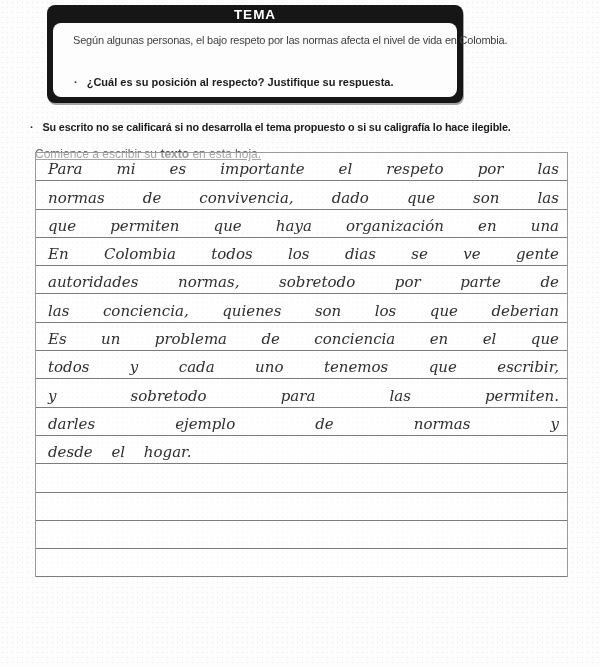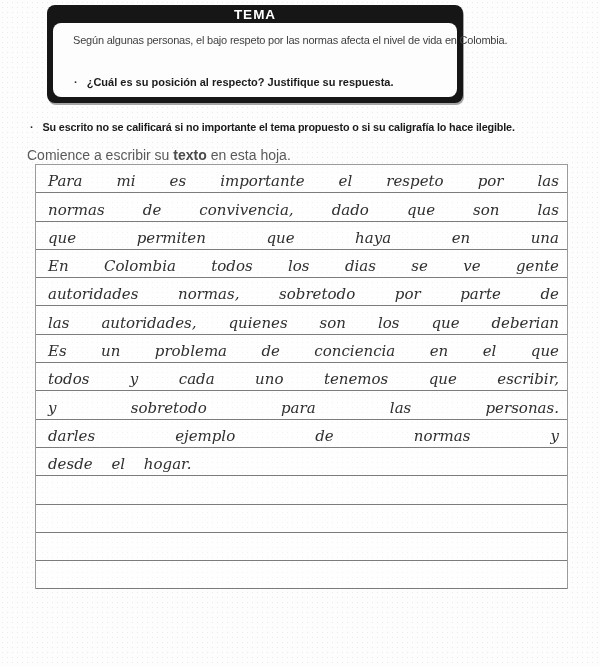--- a/index.html
+++ b/index.html
@@ -40,28 +40,28 @@
   .bullet{ font-weight:bold; color:#2a2a2a; }
 
   
   .warning{
     position:absolute; left:30px; top:121px;
     display:flex; align-items:baseline; gap:9px;
     font-size:10.8px; font-weight:bold; letter-spacing:-0.15px;
     color:#1b1b1b; white-space:nowrap;
   }
   .start-line{
-    position:absolute; left:27px; top:147px;
-    font-size:14px; color:#5a5a5a; white-space:nowrap;
+    position:absolute; left:35px; top:147px;
+    font-size:12px; color:#5a5a5a; white-space:nowrap;text-decoration:underline;
   }
   .start-line .b{ font-weight:bold; color:#4a4a4a; }
 
   
   .essay{
-    position:absolute; left:35px; top:164px; width:533px;
+    position:absolute; left:35px; top:152px; width:533px;
     border:1px solid #9b9b9b; border-bottom:none;
     background:rgba(255,255,255,0.45);
   }
   .row{
     height:28.3px;
     border-bottom:1px solid #7c7c7c;
     display:flex; align-items:flex-end;
     padding:0 8px 2px 12px;
     font-family:"DejaVu Serif", serif; font-style:italic;
     font-size:15px; color:#2f2f2f;
@@ -79,21 +79,21 @@
     <div class="tema-prompt">Según algunas personas, el bajo respeto por las normas afecta el nivel de vida en Colombia.</div>
     <div class="tema-question">
       <span class="bullet">·</span>
       <span>¿Cuál es su posición al respecto? Justifique su respuesta.</span>
     </div>
   </div>
 </div>
 
 <div class="warning">
   <span class="bullet">·</span>
-  <span>Su escrito no se calificará si no importante el tema propuesto o si su caligrafía lo hace ilegible.</span>
+  <span>Su escrito no se calificará si no desarrolla el tema propuesto o si su caligrafía lo hace ilegible.</span>
 </div>
 
 <div class="start-line">
   <span>Comience a escribir su</span>
   <span class="b">texto</span>
   <span>en esta hoja.</span>
 </div>
 
 <div class="essay">
     <div class="row justified">
@@ -113,20 +113,21 @@
       <span>dado</span>
       <span>que</span>
       <span>son</span>
       <span>las</span>
     </div>
     <div class="row justified">
       <span>que</span>
       <span>permiten</span>
       <span>que</span>
       <span>haya</span>
+      <span>organización</span>
       <span>en</span>
       <span>una</span>
     </div>
     <div class="row justified">
       <span>En</span>
       <span>Colombia</span>
       <span>todos</span>
       <span>los</span>
       <span>dias</span>
       <span>se</span>
@@ -136,21 +137,21 @@
     <div class="row justified">
       <span>autoridades</span>
       <span>normas,</span>
       <span>sobretodo</span>
       <span>por</span>
       <span>parte</span>
       <span>de</span>
     </div>
     <div class="row justified">
       <span>las</span>
-      <span>autoridades,</span>
+      <span>conciencia,</span>
       <span>quienes</span>
       <span>son</span>
       <span>los</span>
       <span>que</span>
       <span>deberian</span>
     </div>
     <div class="row justified">
       <span>Es</span>
       <span>un</span>
       <span>problema</span>
@@ -167,21 +168,21 @@
       <span>uno</span>
       <span>tenemos</span>
       <span>que</span>
       <span>escribir,</span>
     </div>
     <div class="row justified">
       <span>y</span>
       <span>sobretodo</span>
       <span>para</span>
       <span>las</span>
-      <span>personas.</span>
+      <span>permiten.</span>
     </div>
     <div class="row justified">
       <span>darles</span>
       <span>ejemplo</span>
       <span>de</span>
       <span>normas</span>
       <span>y</span>
     </div>
     <div class="row">desde el hogar.</div>
     <div class="row"></div>

